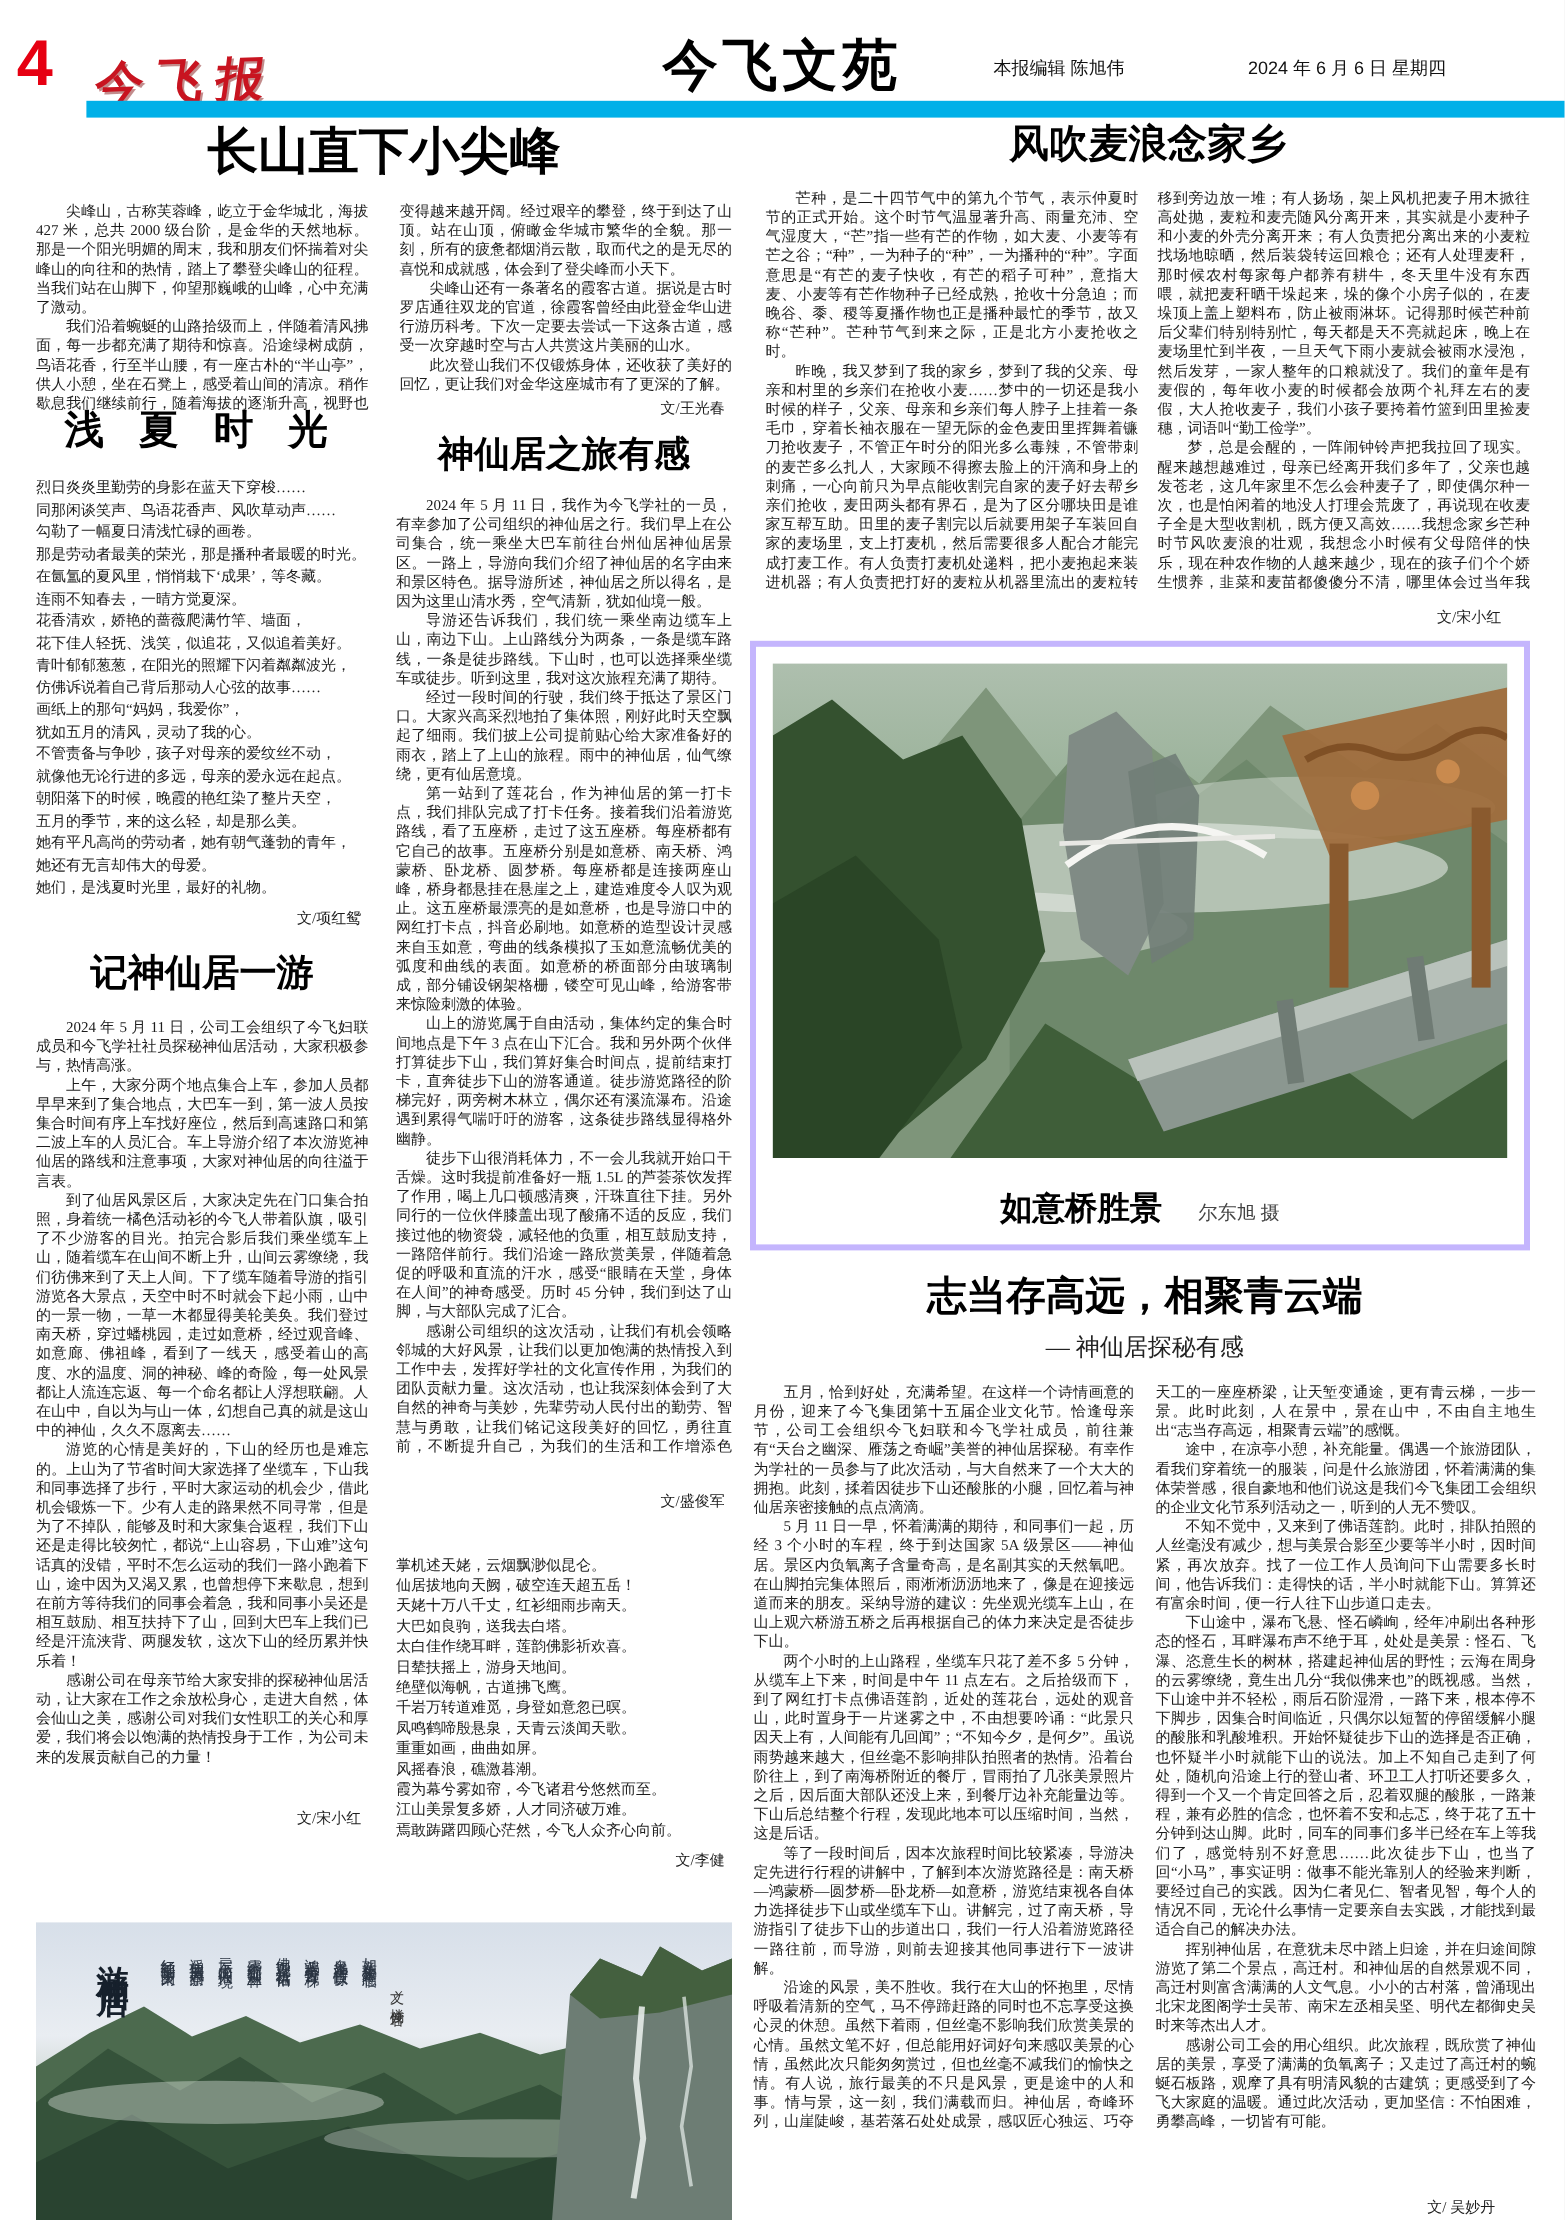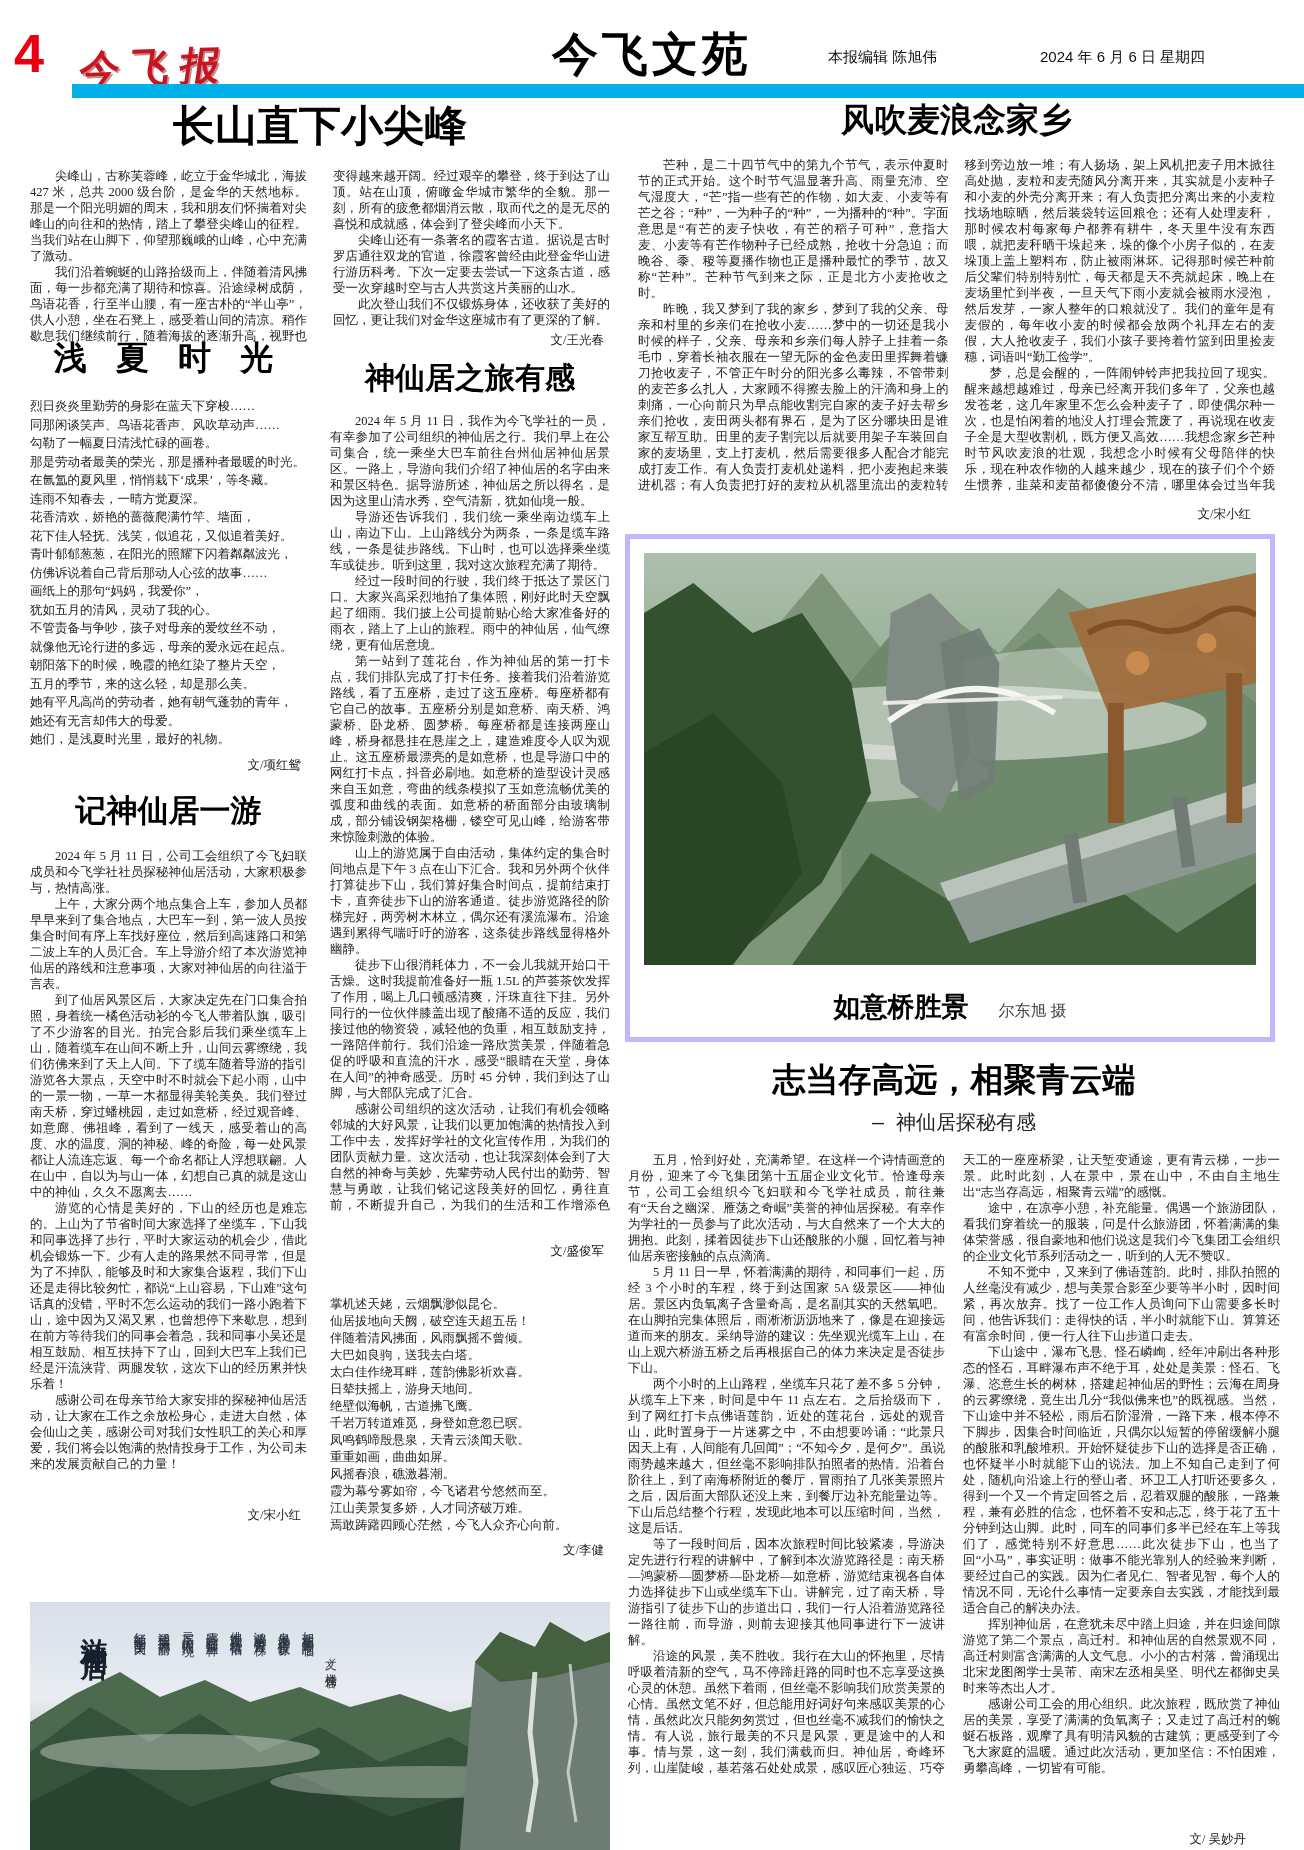--- a/index.html
+++ b/index.html
@@ -38,21 +38,21 @@
   .art-lvyougan .body-text{height:800px;overflow:hidden;}
   .art-lvyougan .author{position:absolute;right:0;bottom:4px;}
   .art-tianmu{left:330px;top:1296px;width:280px;}
   .art-tianmu .art-title{font-size:26px;margin-bottom:12px;white-space:nowrap;}
   .art-fengchui{left:638px;top:98px;width:637px;height:420px;}
   .art-fengchui .art-title{font-size:33px;margin-bottom:14px;}
   .art-fengchui .cols{column-count:2;column-gap:16px;height:348px;overflow:hidden;margin-top:12px;}
   .art-fengchui .author{position:absolute;right:18px;top:400px;}
   .art-zhidang{left:628px;top:1058px;width:652px;height:792px;}
   .art-zhidang .art-title{font-size:33px;margin-bottom:6px;}
-  .art-zhidang .subtitle{font-family:Liberation Mono, monospace;font-size:20px;text-align:center;color:#222;margin:0 0 16px 0;}
+  .art-zhidang .subtitle{font-family:Liberation Serif, serif;font-size:20px;text-align:center;color:#222;margin:0 0 16px 0;}
   .art-zhidang .cols{column-count:2;column-gap:18px;height:642px;overflow:hidden;}
   .art-zhidang .author{position:absolute;right:28px;bottom:2px;}
   
   .photo-frame{left:625px;top:534px;width:650px;height:508px;border:5px solid #c4b5fd;
                box-sizing:border-box;background:#fff;}
   .photo-inner{position:absolute;left:14px;top:14px;right:14px;height:412px;overflow:hidden;
                background:linear-gradient(180deg,#aebfae 0%,#8ba88a 45%,#587a57 100%);}
   .photo-inner svg{display:block;width:100%;height:100%;}
   .photo-caption{position:absolute;left:0;right:0;bottom:12px;text-align:center;}
   .caption-main{font-family:"Liberation Sans",sans-serif;font-size:27px;font-weight:bold;color:#000;}
@@ -210,21 +210,21 @@
         <p>挥别神仙居，在意犹未尽中踏上归途，并在归途间隙游览了第二个景点，高迁村。和神仙居的自然景观不同，高迁村则富含满满的人文气息。小小的古村落，曾涌现出北宋龙图阁学士吴芾、南宋左丞相吴坚、明代左都御史吴时来等杰出人才。</p>
         <p>感谢公司工会的用心组织。此次旅程，既欣赏了神仙居的美景，享受了满满的负氧离子；又走过了高迁村的蜿蜒石板路，观摩了具有明清风貌的古建筑；更感受到了今飞大家庭的温暖。通过此次活动，更加坚信：不怕困难，勇攀高峰，一切皆有可能。</p>
       </div>
     <div class="author">文/ 吴妙丹</div>
   </div>
 
   <div class="abs art-tianmu">
     <div class="poem">
         <p>掌机述天姥，云烟飘渺似昆仑。</p>
         <p>仙居拔地向天阙，破空连天超五岳！</p>
-        <p>伴随着清风拂面，风雨飘摇不曾倾。</p>
+        <p>天姥十万八千丈，红衫细雨步南天。</p>
         <p>大巴如良驹，送我去白塔。</p>
         <p>太白佳作绕耳畔，莲韵佛影祈欢喜。</p>
         <p>日辇扶摇上，游身天地间。</p>
         <p>绝壁似海帆，古道拂飞鹰。</p>
         <p>千岩万转道难觅，身登如意忽已暝。</p>
         <p>凤鸣鹤啼殷悬泉，天青云淡闻天歌。</p>
         <p>重重如画，曲曲如屏。</p>
         <p>风摇春浪，礁激暮潮。</p>
         <p>霞为幕兮雾如帘，今飞诸君兮悠然而至。</p>
         <p>江山美景复多娇，人才同济破万难。</p>

